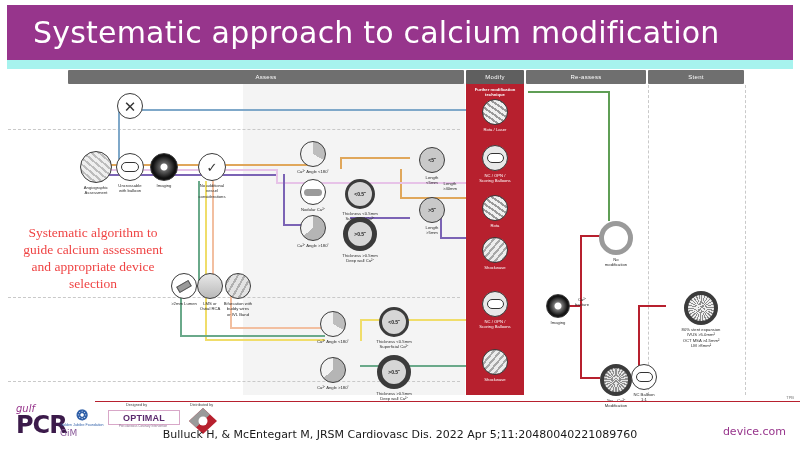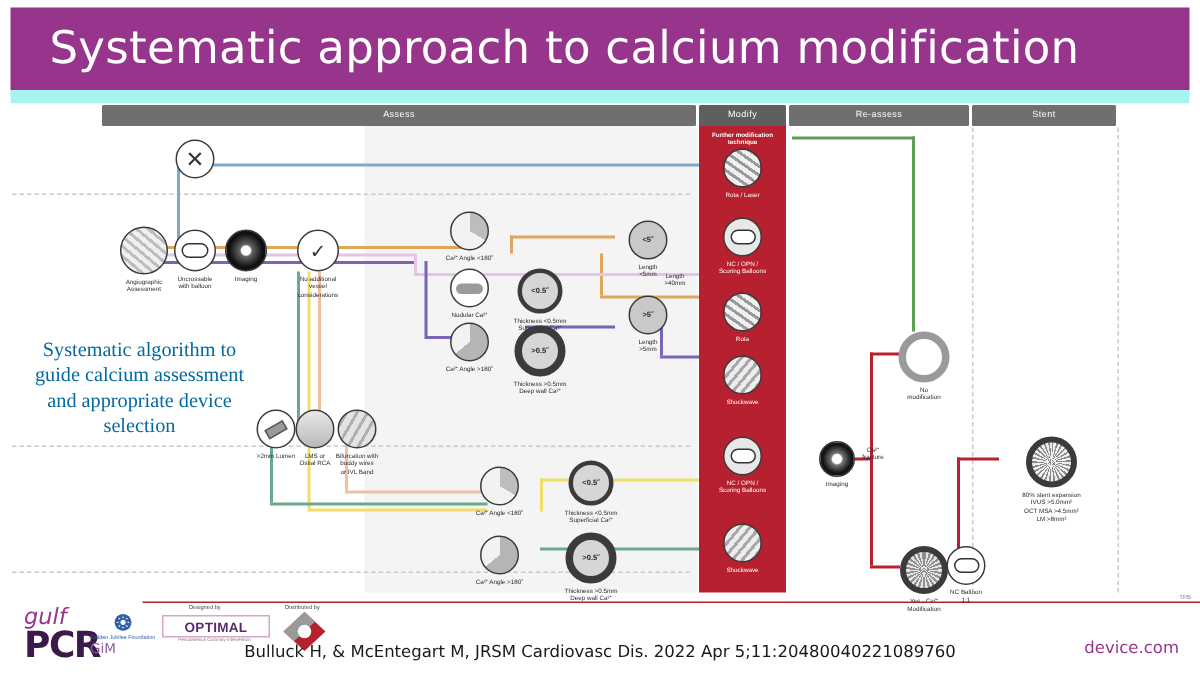--- a/index.html
+++ b/index.html
@@ -34,31 +34,31 @@
   .circ{border-radius:50%;border:1.5px solid #3b3b3b;background:#d9d9d9;
         display:flex;align-items:center;justify-content:center;overflow:hidden;position:relative;}
   .nlabel{font-size:4.2px;color:#2a2a2a;text-align:center;line-height:1.25;margin-top:2px;
           font-family:"Liberation Sans",sans-serif;white-space:pre-line;}
   .nlabel.white{color:#ffffff;}
   .flabel{position:absolute;font-size:4.2px;color:#2a2a2a;text-align:center;line-height:1.25;
           white-space:pre-line;}
   .sizetxt{font-size:5px;color:#1d1d1d;font-weight:bold;}
 
   .caption{position:absolute;left:18px;top:225px;width:150px;text-align:center;
-           font-family:"Liberation Serif",serif;font-size:13.5px;color:#0369a1;line-height:1.25;}
+           font-family:"Liberation Serif",serif;font-size:13.5px;color:#ef4444;line-height:1.25;}
 
   
   .footrule{position:absolute;left:95px;top:401px;width:705px;height:1px;background:#b7202e;}
   .fnote{position:absolute;right:6px;top:395px;font-size:4px;color:#777;}
   .cite{position:absolute;left:0;top:428px;width:800px;text-align:center;font-size:11px;
         color:#1a1a1a;font-family:"DejaVu Sans",sans-serif;}
   .site{position:absolute;right:14px;top:425px;font-size:11px;color:#97358c;
         font-family:"DejaVu Sans",sans-serif;}
   .gulf{position:absolute;left:16px;top:404px;font-family:"DejaVu Sans",sans-serif;}
-  .gulf .g1{font-size:15px;color:#97358c;font-style:italic;line-height:1;}
+  .gulf .g1{font-size:10px;color:#97358c;font-style:italic;line-height:1;}
   .gulf .g2{font-size:24px;color:#3b1a4a;font-weight:bold;line-height:.95;letter-spacing:-1px;}
   .gjf{position:absolute;left:60px;top:408px;width:44px;text-align:center;}
   .gjf .mark{font-size:14px;color:#2f5fa8;font-weight:bold;line-height:1;}
   .gjf .tx{font-size:3.6px;color:#2f5fa8;line-height:1.2;margin-top:1px;}
   .byline{position:absolute;font-size:3.8px;color:#444;}
   .optimal{position:absolute;left:108px;top:410px;width:70px;height:13px;border:1px solid #d8a7c8;
            display:flex;align-items:center;justify-content:center;background:#fff;}
   .optimal .o{font-size:9px;color:#5b2a6e;font-weight:bold;letter-spacing:.2px;}
   .optline{position:absolute;left:108px;top:424px;width:70px;font-size:3px;color:#8a6a8a;text-align:center;}
   .abbott{position:absolute;left:186px;top:406px;width:34px;height:30px;}

